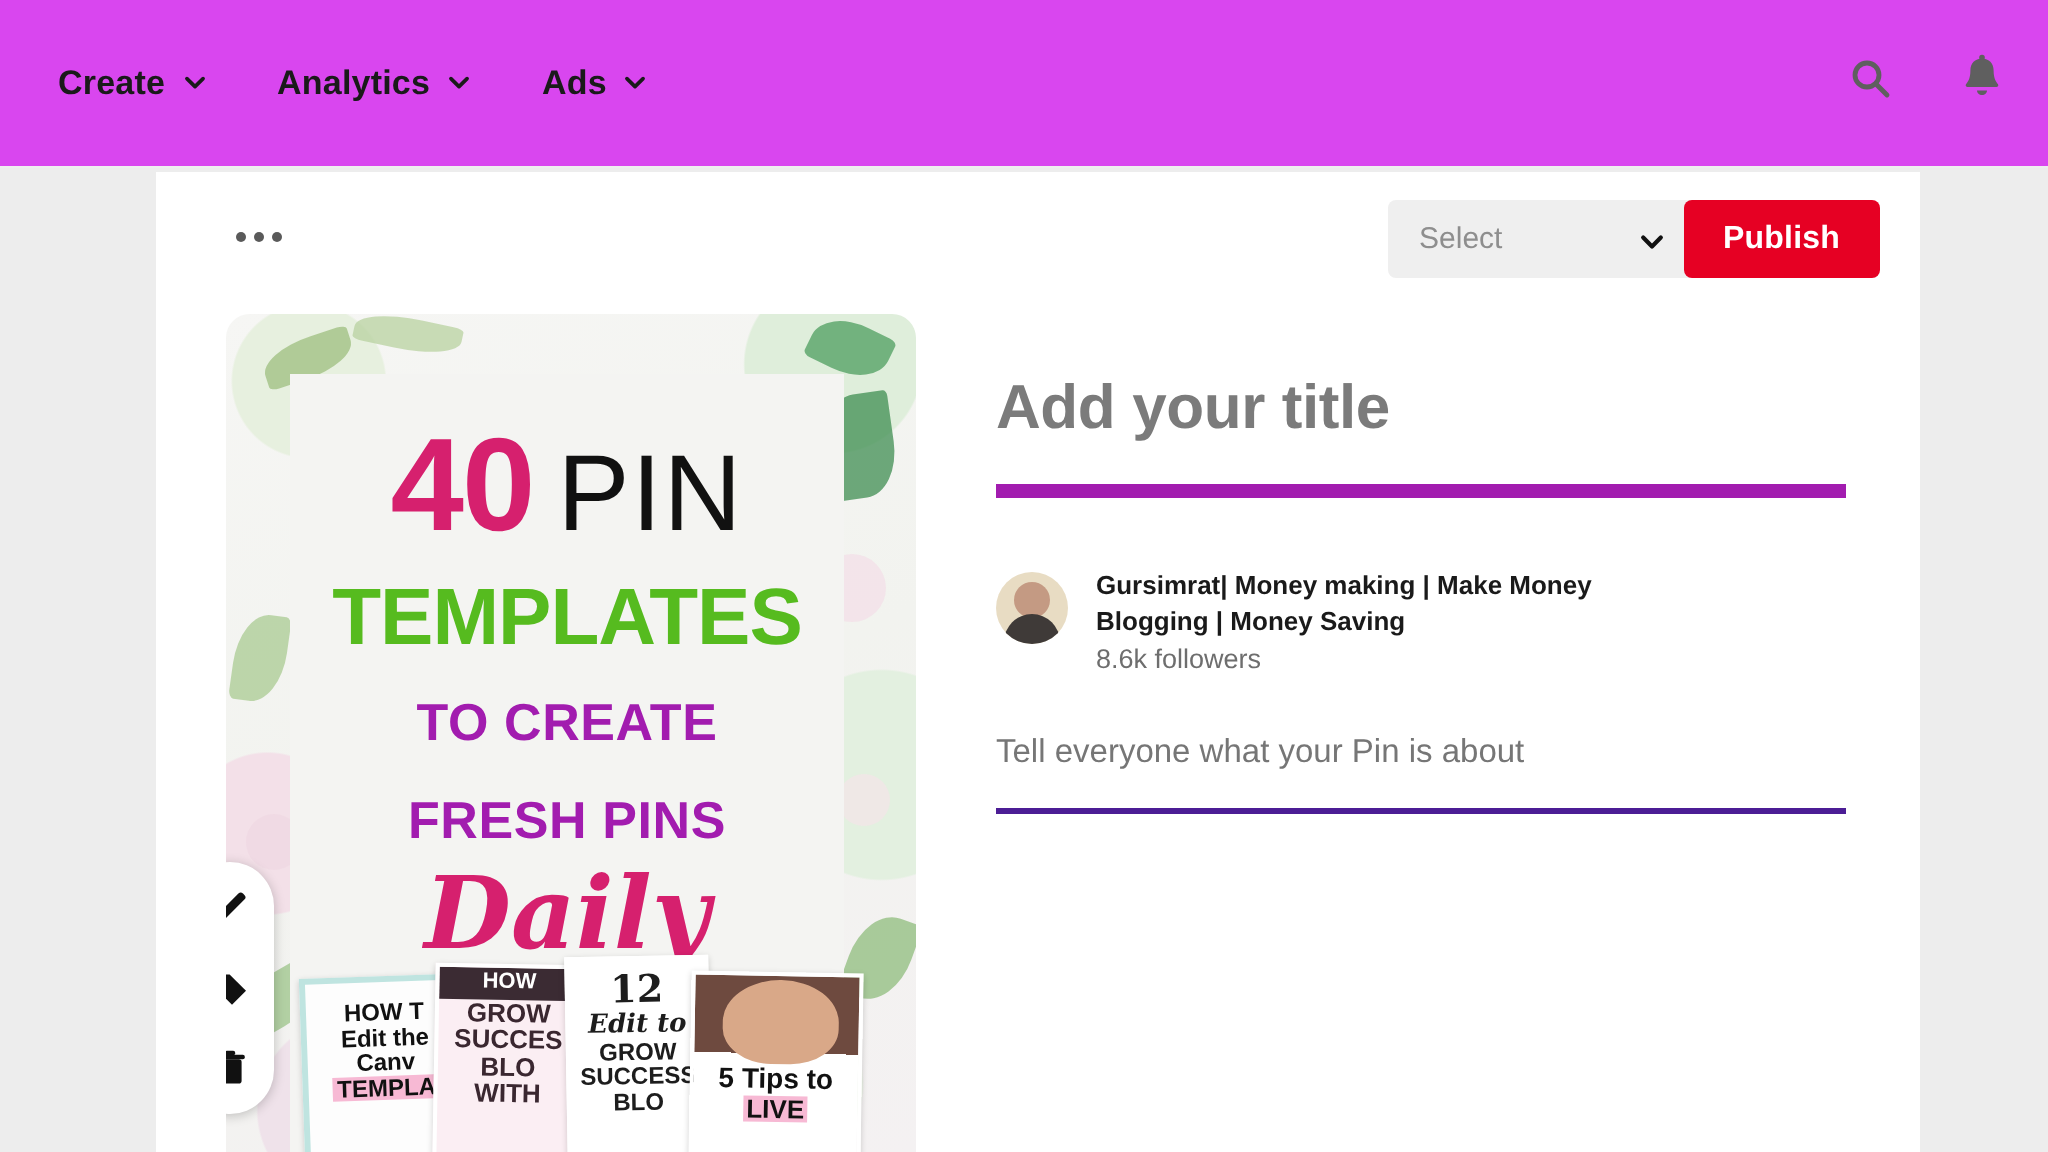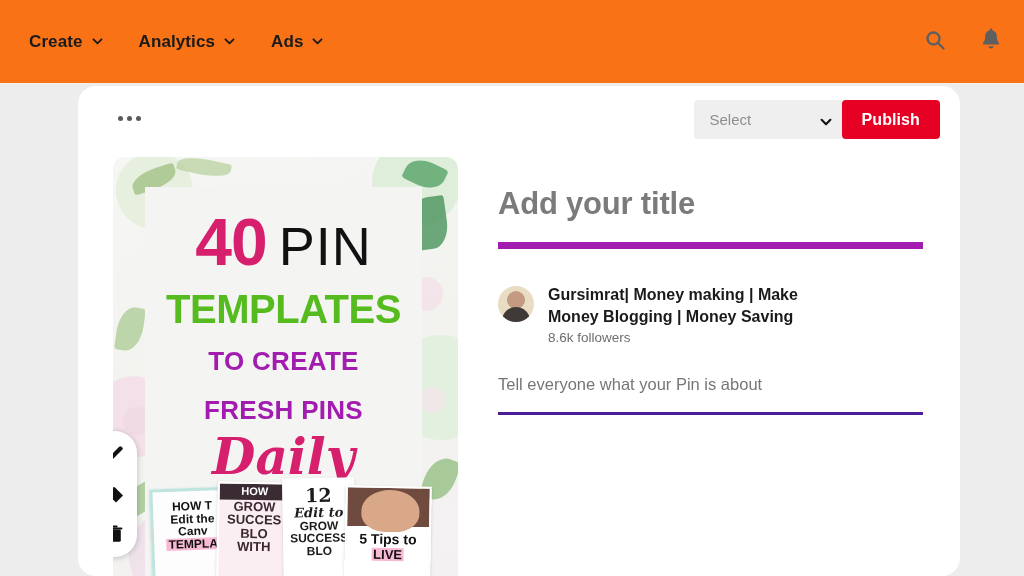--- a/index.html
+++ b/index.html
@@ -18,21 +18,21 @@
     height: 576px;
     background: #ededed;
   }
 
   
   .topnav {
     position: absolute;
     top: 0; left: 0;
     width: 1024px;
     height: 84px;
-    background: #f97316;
+    background: #d946ef;
     border-bottom: 1px solid #efefef;
     display: flex;
     align-items: center;
   }
   .nav-left {
     display: flex;
     align-items: center;
     margin-left: 29px;
     gap: 36px;
   }
@@ -72,21 +72,20 @@
   }
 
   
   .card {
     position: absolute;
     left: 78px;
     top: 86px;
     width: 882px;
     height: 490px;
     background: #ffffff;
-    border-radius: 18px;
   }
 
   
   .overflow-menu {
     position: absolute;
     left: 38px;
     top: 24px;
     display: flex;
     gap: 4px;
     align-items: center;
@@ -368,21 +367,21 @@
   .avatar::after {
     content: "";
     position: absolute;
     left: 4px; bottom: 0;
     width: 28px; height: 15px;
     border-radius: 14px 14px 0 0;
     background: #3f3a38;
   }
   .author-text { padding-top: 1px; }
   .author-name {
-    font-size: 16px;
+    font-size: 13px;
     font-weight: bold;
     color: #1a1a1a;
     line-height: 1.35;
     max-width: 250px;
   }
   .author-followers {
     font-size: 13.5px;
     color: #6e6e6e;
     margin-top: 3px;
   }

